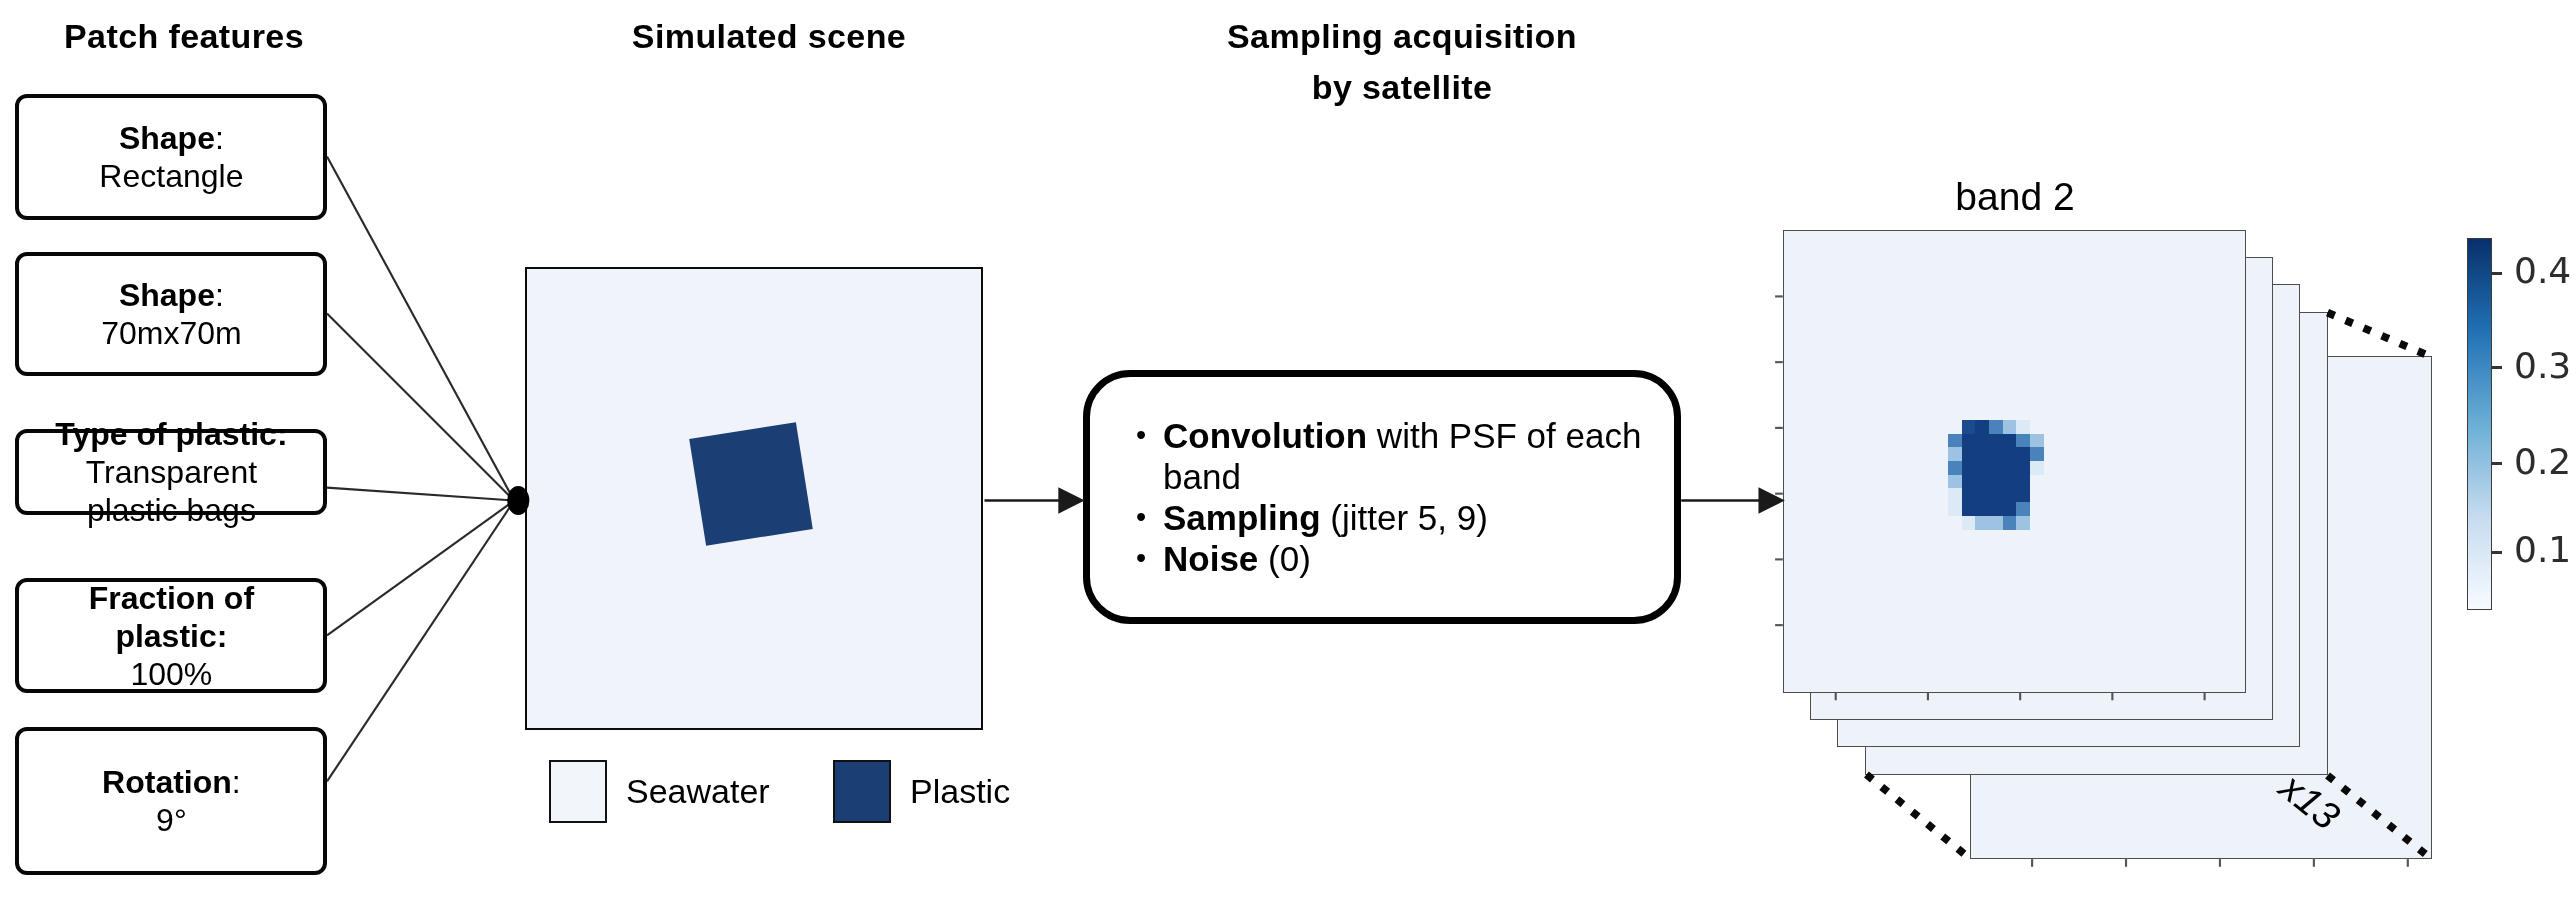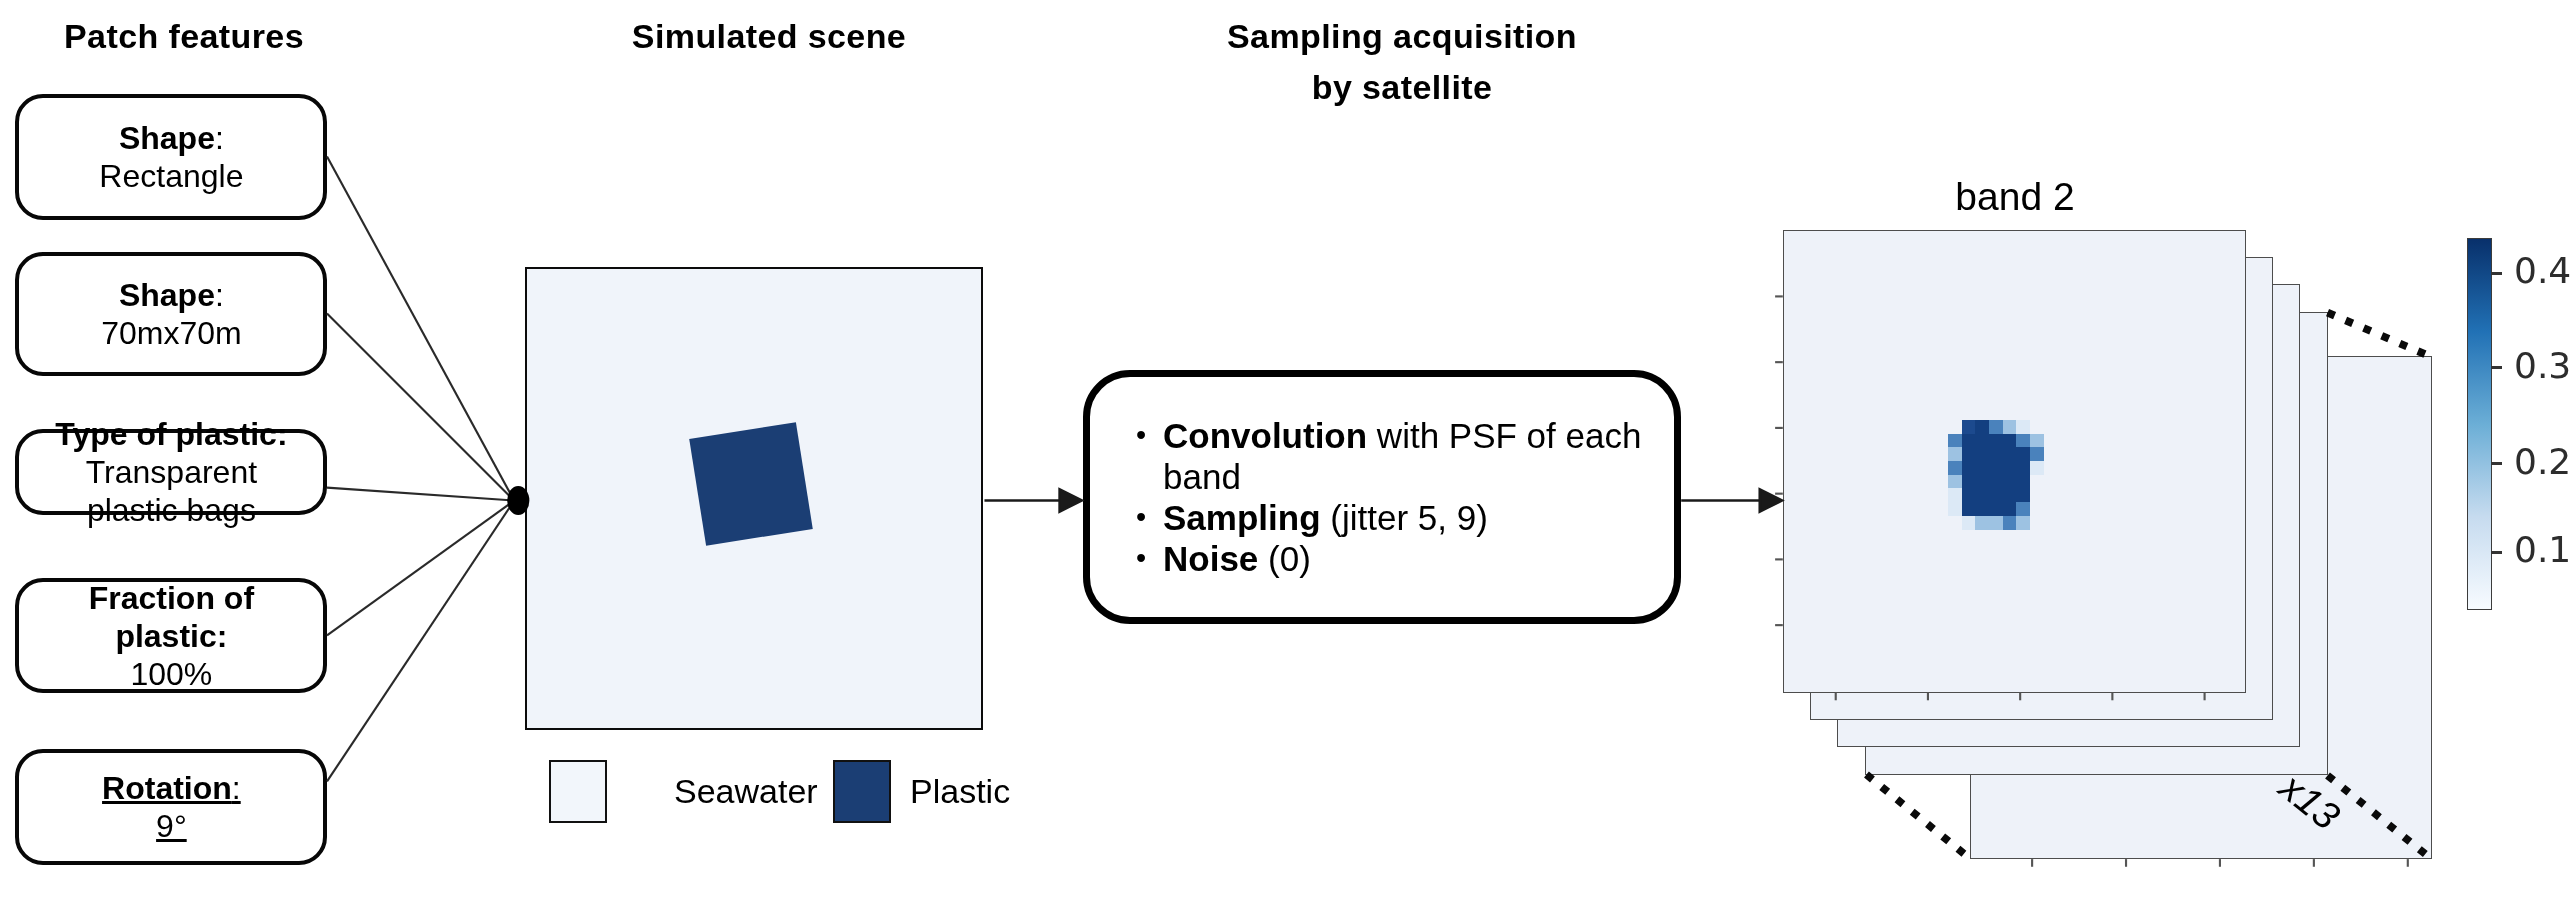--- a/index.html
+++ b/index.html
@@ -7,21 +7,21 @@
     position:relative;width:2576px;height:919px;background:#ffffff;
     font-family:"Liberation Sans", sans-serif;color:#000;overflow:hidden;
   }
   .col-title{
     position:absolute;transform:translateX(-50%);
     font-size:34px;font-weight:bold;white-space:nowrap;letter-spacing:0.4px;
   }
   
   .pf-box{
     position:absolute;left:15.4px;width:312px;box-sizing:border-box;
-    border:4.3px solid #070707;border-radius:28px;background:#ffffff;
+    border:4.3px solid #070707;border-radius:12px;background:#ffffff;
     display:flex;flex-direction:column;justify-content:center;align-items:center;
     text-align:center;font-size:32px;line-height:38px;padding:0 21.3px;z-index:20;
   }
   .pf-box b{font-weight:bold;}
   
   #scene{
     position:absolute;left:525px;top:267px;width:458px;height:463px;box-sizing:border-box;
     border:2.6px solid #0b0b0b;z-index:10;
   }
   #plastic-square{
@@ -80,31 +80,31 @@
         <div>70mx70m</div>
       </div>
       <div class="pf-box" style="top: 429px; height: 86px;">
         <div><b>Type of plastic:</b></div>
         <div>Transparent plastic bags</div>
       </div>
       <div class="pf-box" style="top: 578px; height: 115px;">
         <div><b>Fraction of plastic:</b></div>
         <div>100%</div>
       </div>
-      <div class="pf-box" style="top: 749px; height: 116px; text-decoration: underline;">
+      <div class="pf-box" style="top: 727px; height: 148px;">
         <div><b>Rotation</b>:</div>
         <div>9°</div>
       </div>
     </div>
 
   <div id="scene" style="background: rgb(240, 244, 250);">
     <div id="plastic-square" style="left: 170px; top: 161px; background: rgb(27, 62, 116);"></div>
   </div>
   <div id="scene-legend">
-      <div class="legend-item" style="left: 549px; top: 760px; gap: 48px;">
+      <div class="legend-item" style="left: 549px; top: 760px;">
         <div class="legend-swatch" style="background: rgb(242, 246, 251);"></div>
         <div class="legend-label">Seawater</div>
       </div>
       <div class="legend-item" style="left: 833px; top: 760px;">
         <div class="legend-swatch" style="background: rgb(27, 62, 116);"></div>
         <div class="legend-label">Plastic</div>
       </div>
     </div>
 
   <div id="acq-box">

